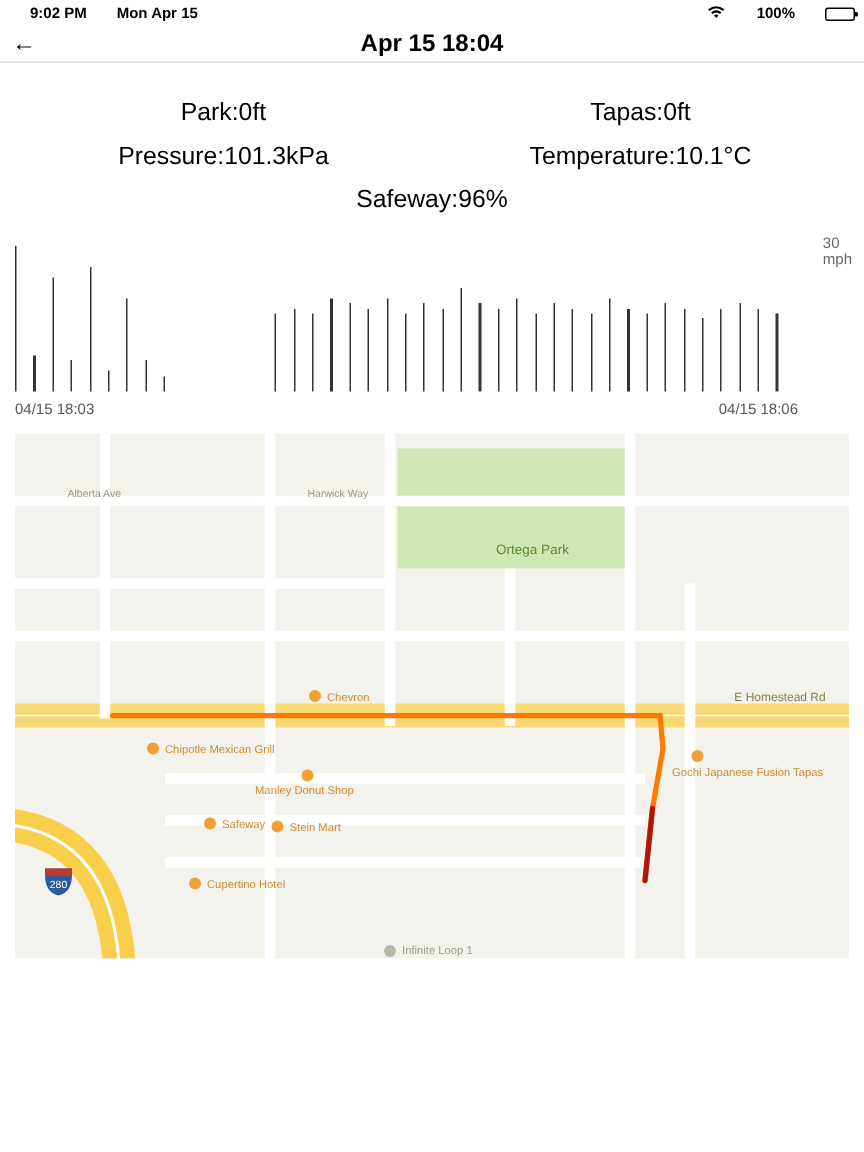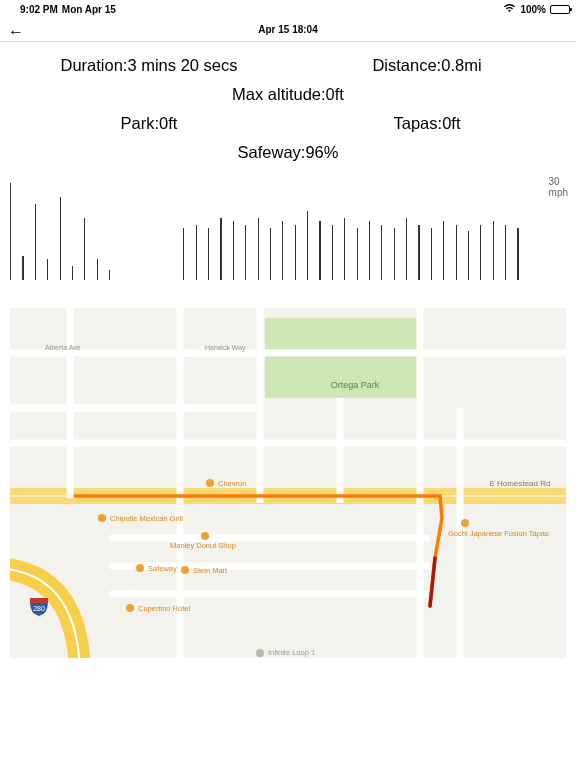--- a/index.html
+++ b/index.html
@@ -1,28 +1,28 @@
 <!DOCTYPE html>
 <html><head>
 <meta charset="utf-8">
 <style>
   * { margin: 0; padding: 0; box-sizing: border-box; font-family: -apple-system, "Helvetica Neue", Helvetica, Arial, sans-serif; }
   html, body { width: 576px; height: 768px; background: #fff; overflow: hidden; }
 
   
   .status-bar { height: 18px; display: flex; align-items: center; justify-content: space-between; padding: 0 6px; font-size: 10px; font-weight: 600; color: #000; }
-  .status-left, .status-right { display: flex; align-items: center; gap: 4px; padding-left: 14px; }
+  .status-left, .status-right { display: flex; align-items: center; gap: 20px; padding-left: 14px; }
   .battery { width: 20px; height: 9px; border: 1px solid #000; border-radius: 2px; position: relative; }
   .battery::after { content: ""; position: absolute; right: -3px; top: 2px; width: 2px; height: 3px; background: #000; border-radius: 0 1px 1px 0; }
   .battery-fill { background: #000; width: 100%; height: 100%; }
 
   
   .title-bar { height: 24px; display: flex; align-items: center; justify-content: center; position: relative; border-bottom: 1px solid #ddd; }
   .back-btn { position: absolute; left: 8px; top: 0; height: 24px; display: flex; align-items: center; font-size: 16px; cursor: pointer; }
-  .title-text { font-size: 10px; font-weight: 600; }
+  .title-text { font-size: 16px; font-weight: 600; }
 
   
   .stats { padding: 14px 10px 6px; display: flex; flex-direction: column; gap: 10px; }
   .stat-row { display: flex; }
   .stat-cell { flex: 1; text-align: center; font-size: 16.5px; color: #000; font-weight: 400; white-space: nowrap; }
 
   
   .chart-wrap { margin: 8px 10px 2px; position: relative; height: 122px; }
   .chart-ylabel { position: absolute; right: -2px; top: 0; font-size: 10px; color: #666; text-align: left; line-height: 1.1; }
   .chart { position: absolute; left: 0; right: 34px; bottom: 18px; top: 0; display: flex; align-items: flex-end; }
@@ -55,29 +55,28 @@
 
 <div class="title-bar">
   <div class="back-btn">
     <span>←</span>
   </div>
   <div class="title-text">Apr 15 18:04</div>
 </div>
 
 <div class="stats">
   <div class="stat-row">
-    <div class="stat-cell"><span>Duration:</span><span>3 mins 20 secs</span></div>
-    <div class="stat-cell"><span>Distance:</span><span>0.8mi</span></div>
-  </div>
-  <div class="stat-row">
-    <div class="stat-cell"><span>Max altitude:</span><span>0ft</span></div>
   </div>
   <div class="stat-row">
     <div class="stat-cell"><span>Park:</span><span>0ft</span></div>
     <div class="stat-cell"><span>Tapas:</span><span>0ft</span></div>
+  </div>
+  <div class="stat-row">
+    <div class="stat-cell"><span>Pressure:</span><span>101.3kPa</span></div>
+    <div class="stat-cell"><span>Temperature:</span><span>10.1°C</span></div>
   </div>
   <div class="stat-row">
     <div class="stat-cell"><span>Safeway:</span><span>96%</span></div>
   </div>
 </div>
 
 <div class="chart-wrap">
   <div class="chart-ylabel">
     <div>30</div>
     <div>mph</div>
@@ -119,20 +118,24 @@
       <div class="bar" style="height: 55.4667px;"></div>
       <div class="bar" style="height: 52px;"></div>
       <div class="bar" style="height: 58.9333px;"></div>
       <div class="bar" style="height: 55.4667px;"></div>
       <div class="bar" style="height: 48.5333px;"></div>
       <div class="bar" style="height: 55.4667px;"></div>
       <div class="bar" style="height: 58.9333px;"></div>
       <div class="bar" style="height: 55.4667px;"></div>
       <div class="bar" style="height: 52px;"></div>
     </div>
+  <div class="chart-xaxis">
+    <span>04/15 18:03</span>
+    <span>04/15 18:06</span>
+  </div>
 </div>
 
 <div class="map">
   <svg viewBox="0 0 556 350">
 
     <rect x="0" y="0" width="556" height="350" fill="#f4f2ec"></rect>
 
     <rect x="255" y="10" width="155" height="80" fill="#cfe6b5" rx="0"></rect>
     <text x="345" y="80" font-size="9" fill="#5b8a3c" text-anchor="middle">Ortega Park</text>
 

